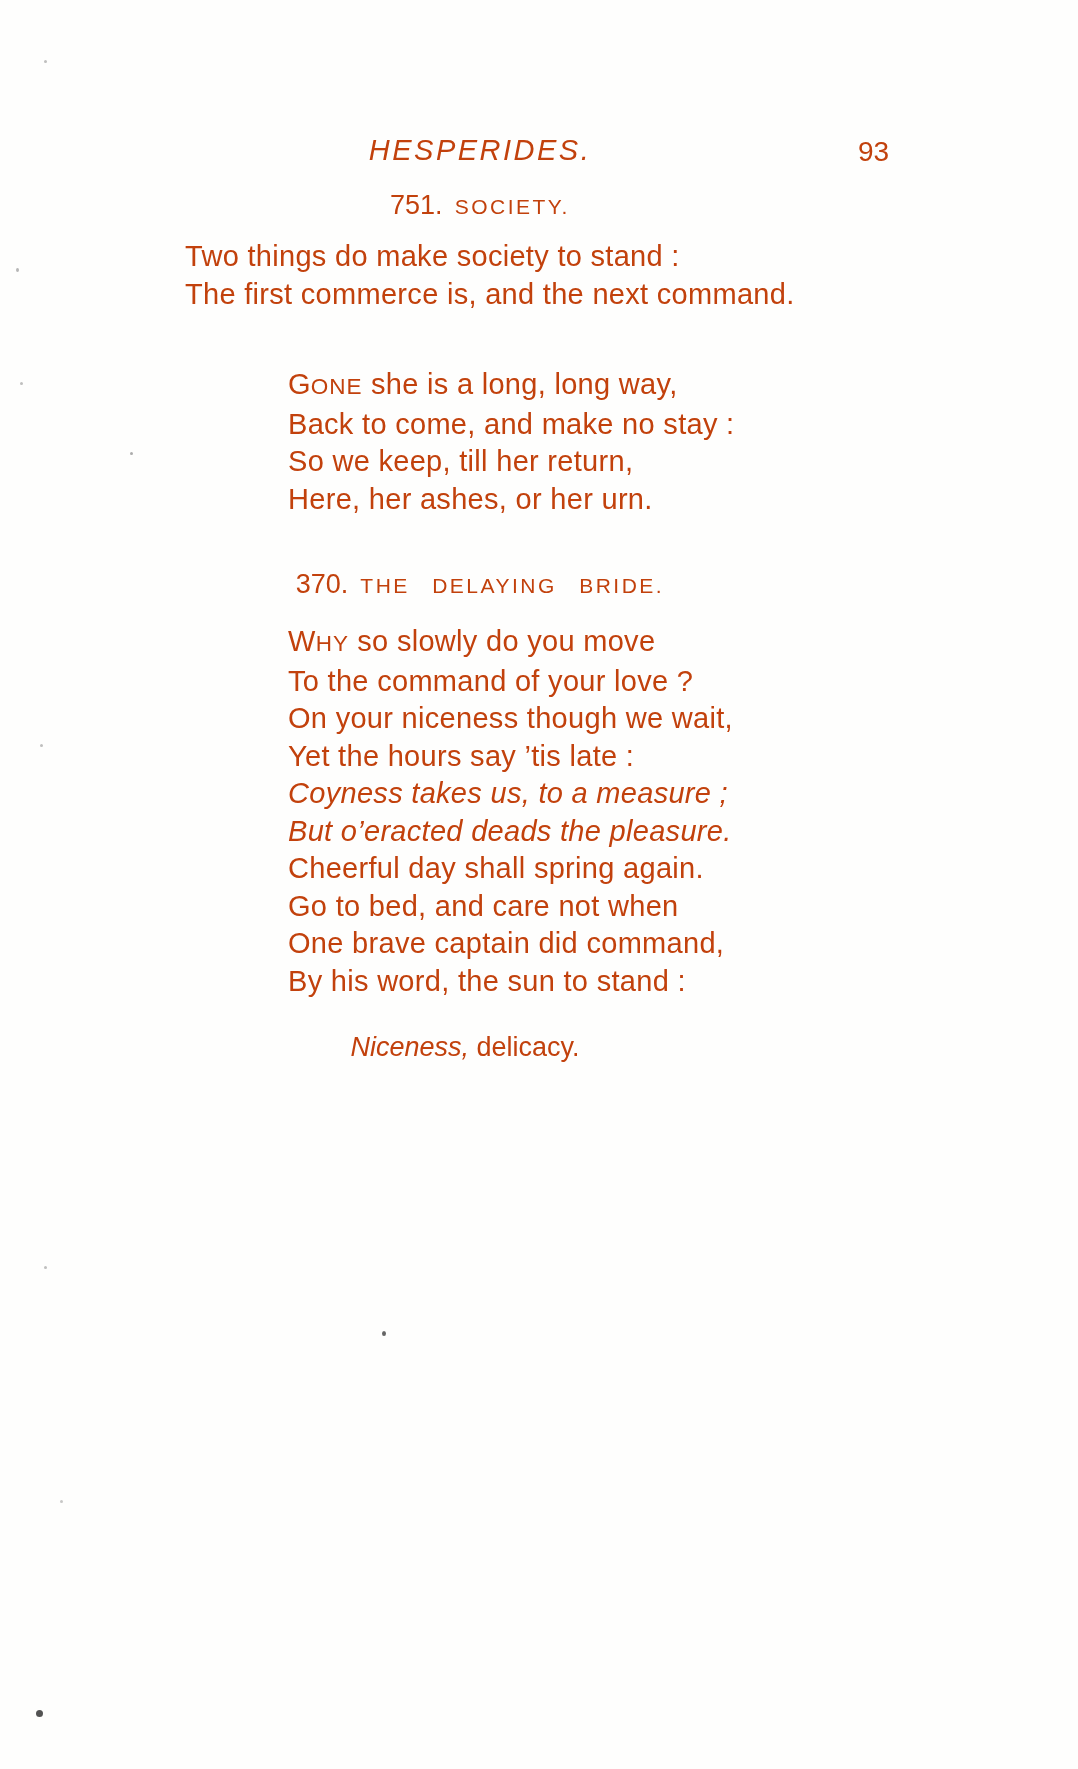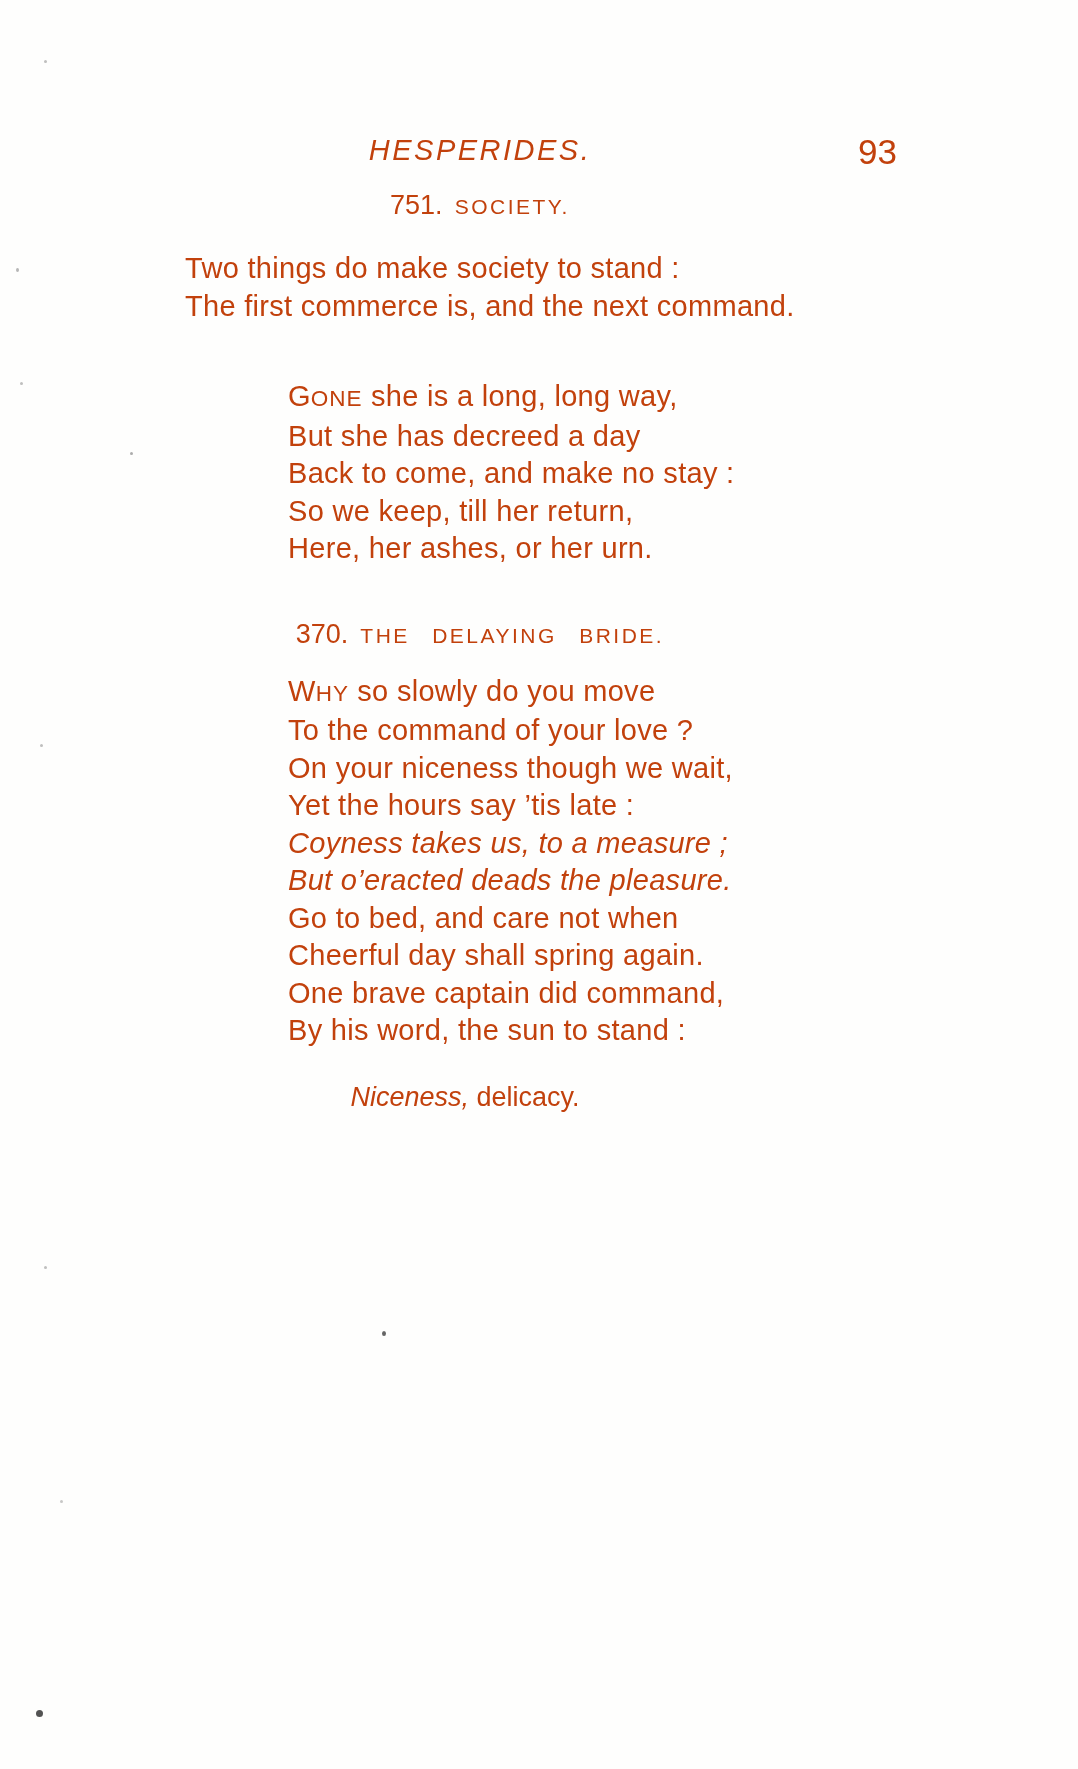--- a/index.html
+++ b/index.html
@@ -25,21 +25,21 @@
     text-align: center;
     font-style: italic;
     font-size: 29px;
     letter-spacing: 2.5px;
     line-height: 32px;
   }
   .page-number {
     position: absolute;
     top: 136px;
     left: 858px;
-    font-size: 35px;
+    font-size: 28px;
     line-height: 32px;
   }
   .content {
     position: absolute;
     top: 168px;
     left: 0;
     width: 960px;
   }
   .poem-heading {
     text-align: center;
@@ -88,45 +88,44 @@
 <div class="page">
 
   <div class="running-header">HESPERIDES.</div>
 
   <div class="page-number">93</div>
 
   <div class="content">
     <div id="poems-container">
         <div class="poem indent-small" style="margin-top: 22px;">
           <div class="poem-heading"><span class="poem-number">751.</span><span class="poem-title">SOCIETY.</span></div>
-          <div class="poem-lines" style="margin-top: 26px;">
+          <div class="poem-lines" style="margin-top: 14px;">
             <div class="poem-line"><span>Two things do make society to stand :</span></div>
             <div class="poem-line"><span>The first commerce is, and the next command.</span></div>
           </div>
         </div>
         <div class="poem indent-large" style="margin-top: 53px;">
           <div class="poem-lines" style="margin-top: 14px;">
             <div class="poem-line"><span class="lead-cap">G</span><span class="lead-sc">ONE</span><span> she is a long, long way,</span></div>
-            <div class="poem-line"><span>But she has decreed a day</span></div>
             <div class="poem-line"><span>Back to come, and make no stay :</span></div>
             <div class="poem-line"><span>So we keep, till her return,</span></div>
             <div class="poem-line"><span>Here, her ashes, or her urn.</span></div>
           </div>
         </div>
         <div class="poem indent-large" style="margin-top: 51px;">
           <div class="poem-heading"><span class="poem-number">370.</span><span class="poem-title">THE DELAYING BRIDE.</span></div>
           <div class="poem-lines" style="margin-top: 20px;">
             <div class="poem-line"><span class="lead-cap">W</span><span class="lead-sc">HY</span><span> so slowly do you move</span></div>
             <div class="poem-line"><span>To the command of your love ?</span></div>
             <div class="poem-line"><span>On your niceness though we wait,</span></div>
             <div class="poem-line"><span>Yet the hours say ’tis late :</span></div>
             <div class="poem-line italic-line"><span>Coyness takes us, to a measure ;</span></div>
             <div class="poem-line italic-line"><span>But o’eracted deads the pleasure.</span></div>
+            <div class="poem-line"><span>Cheerful day shall spring again.</span></div>
             <div class="poem-line"><span>Go to bed, and care not when</span></div>
-            <div class="poem-line"><span>Cheerful day shall spring again.</span></div>
             <div class="poem-line"><span>One brave captain did command,</span></div>
             <div class="poem-line"><span>By his word, the sun to stand :</span></div>
           </div>
         </div>
       </div>
 
     <div class="footnote">
       <span class="footnote-term">Niceness,</span><span> delicacy.</span>
     </div>
   </div>

